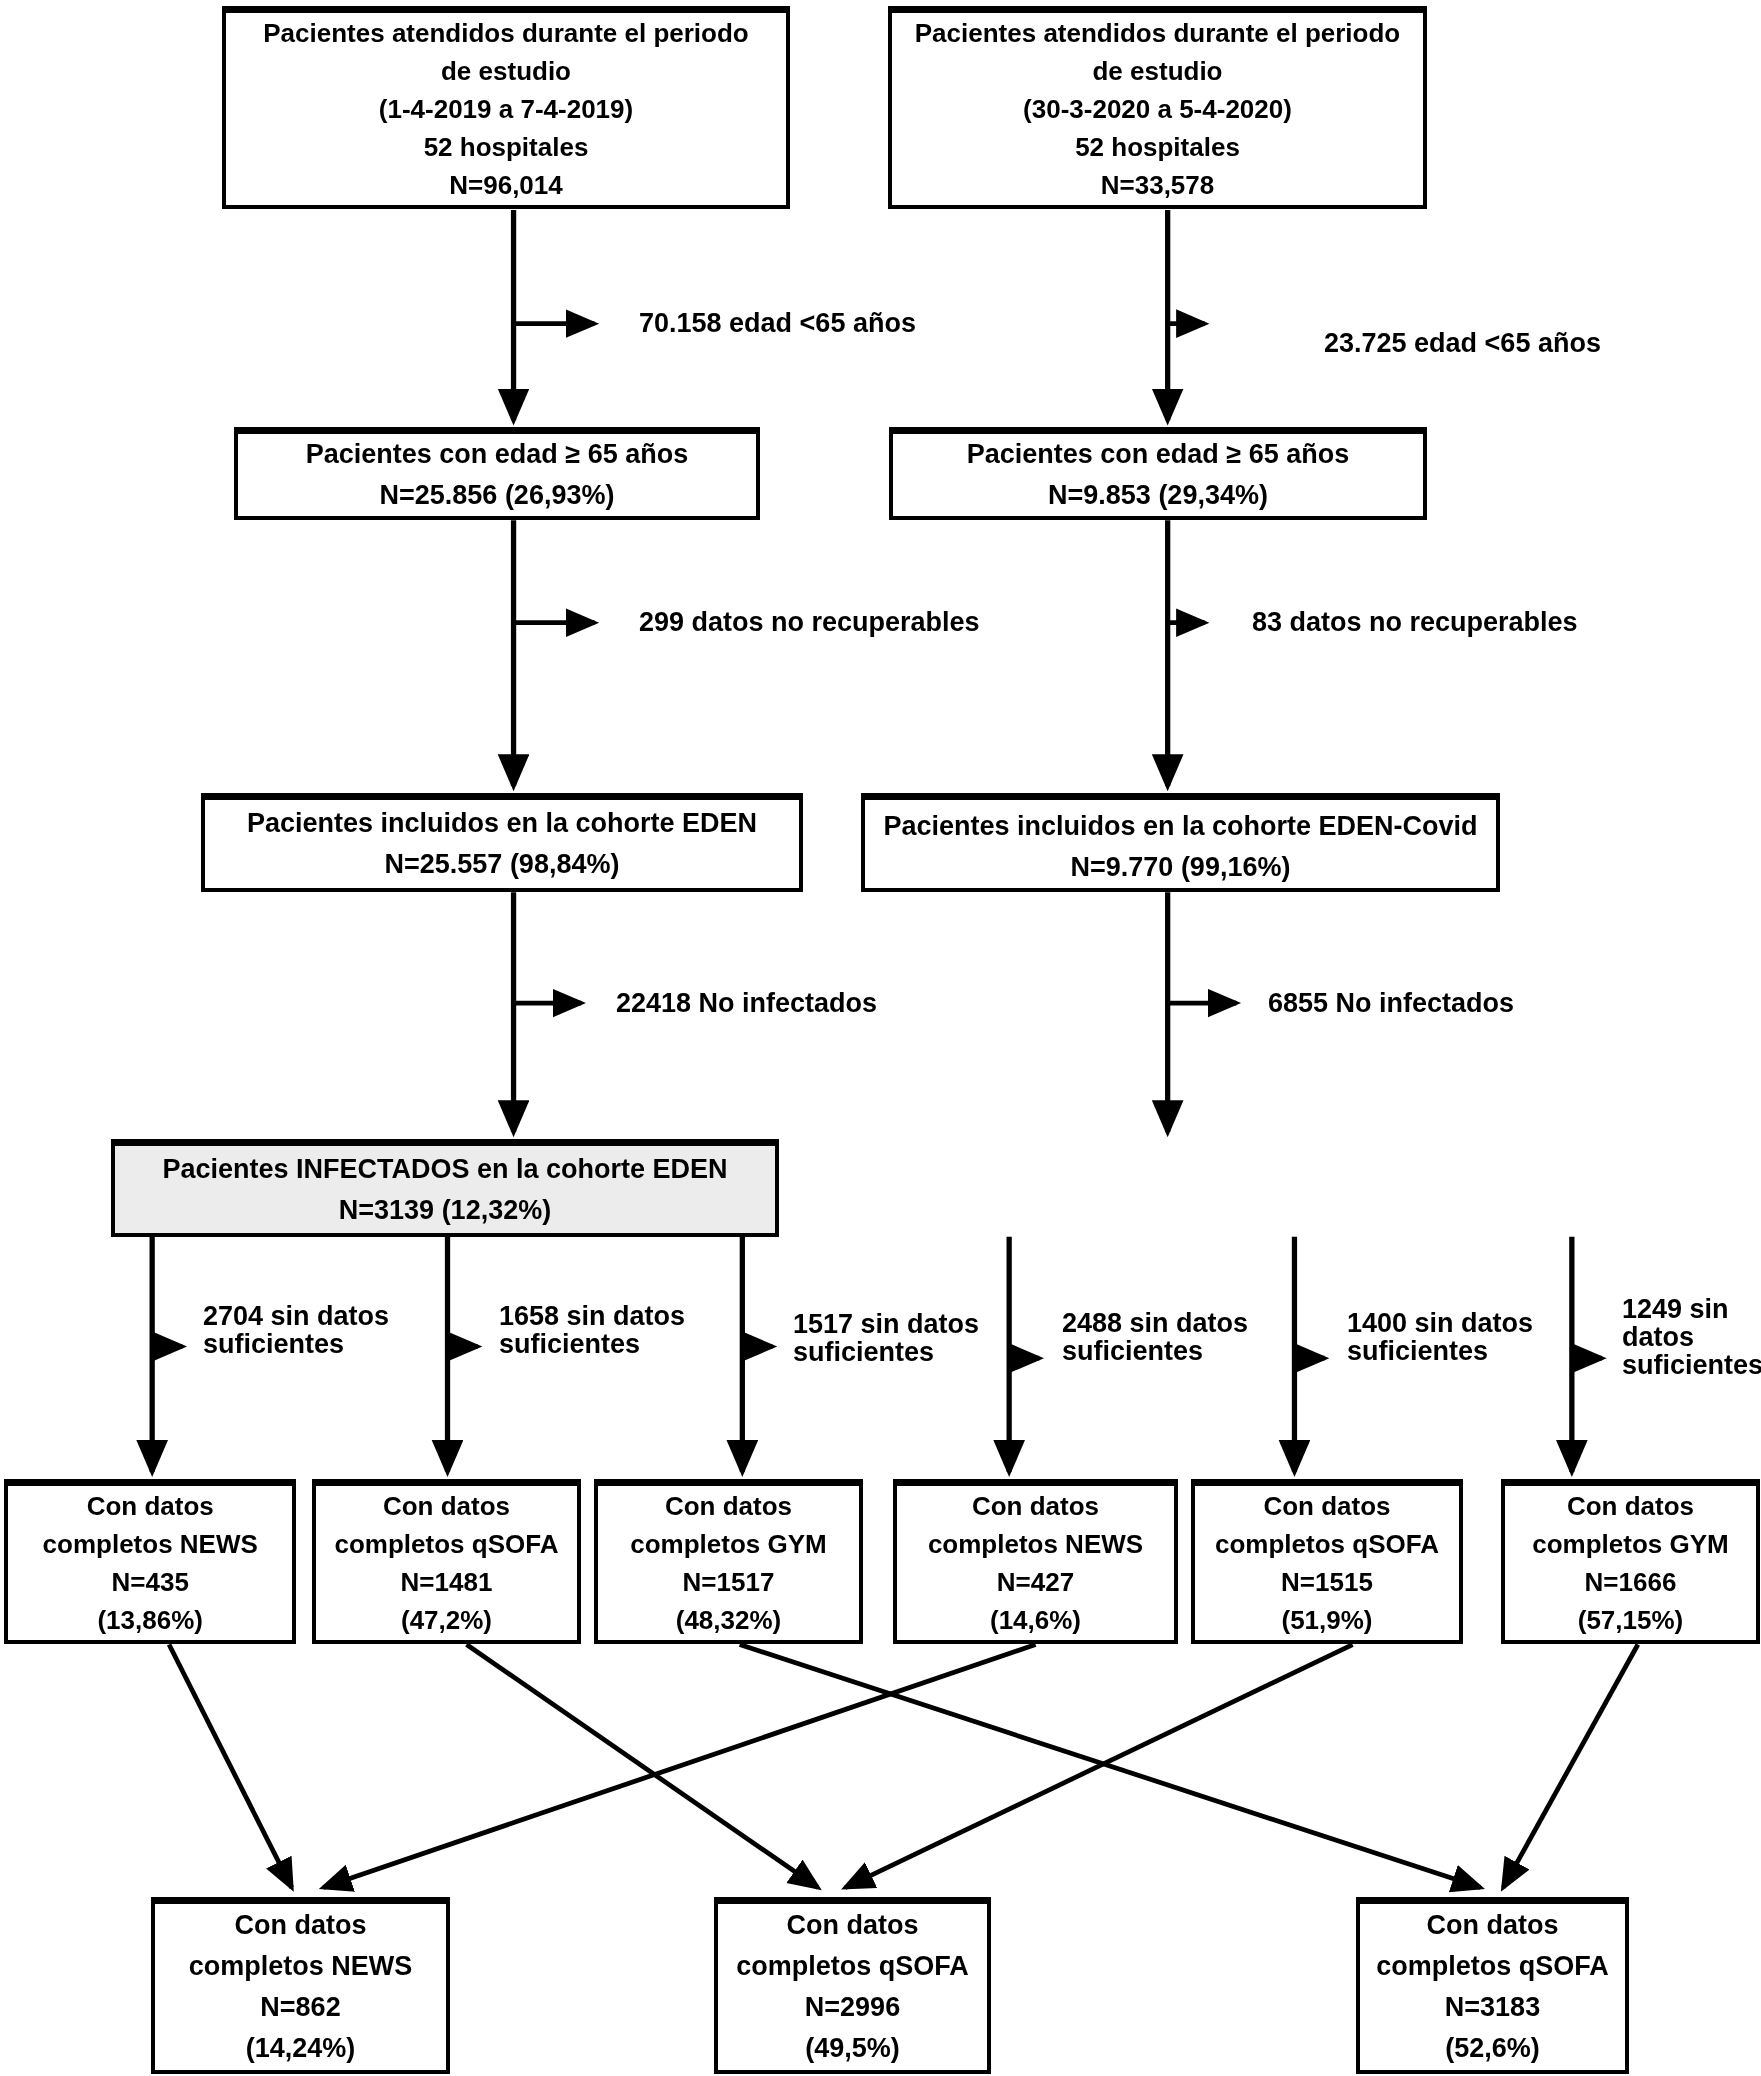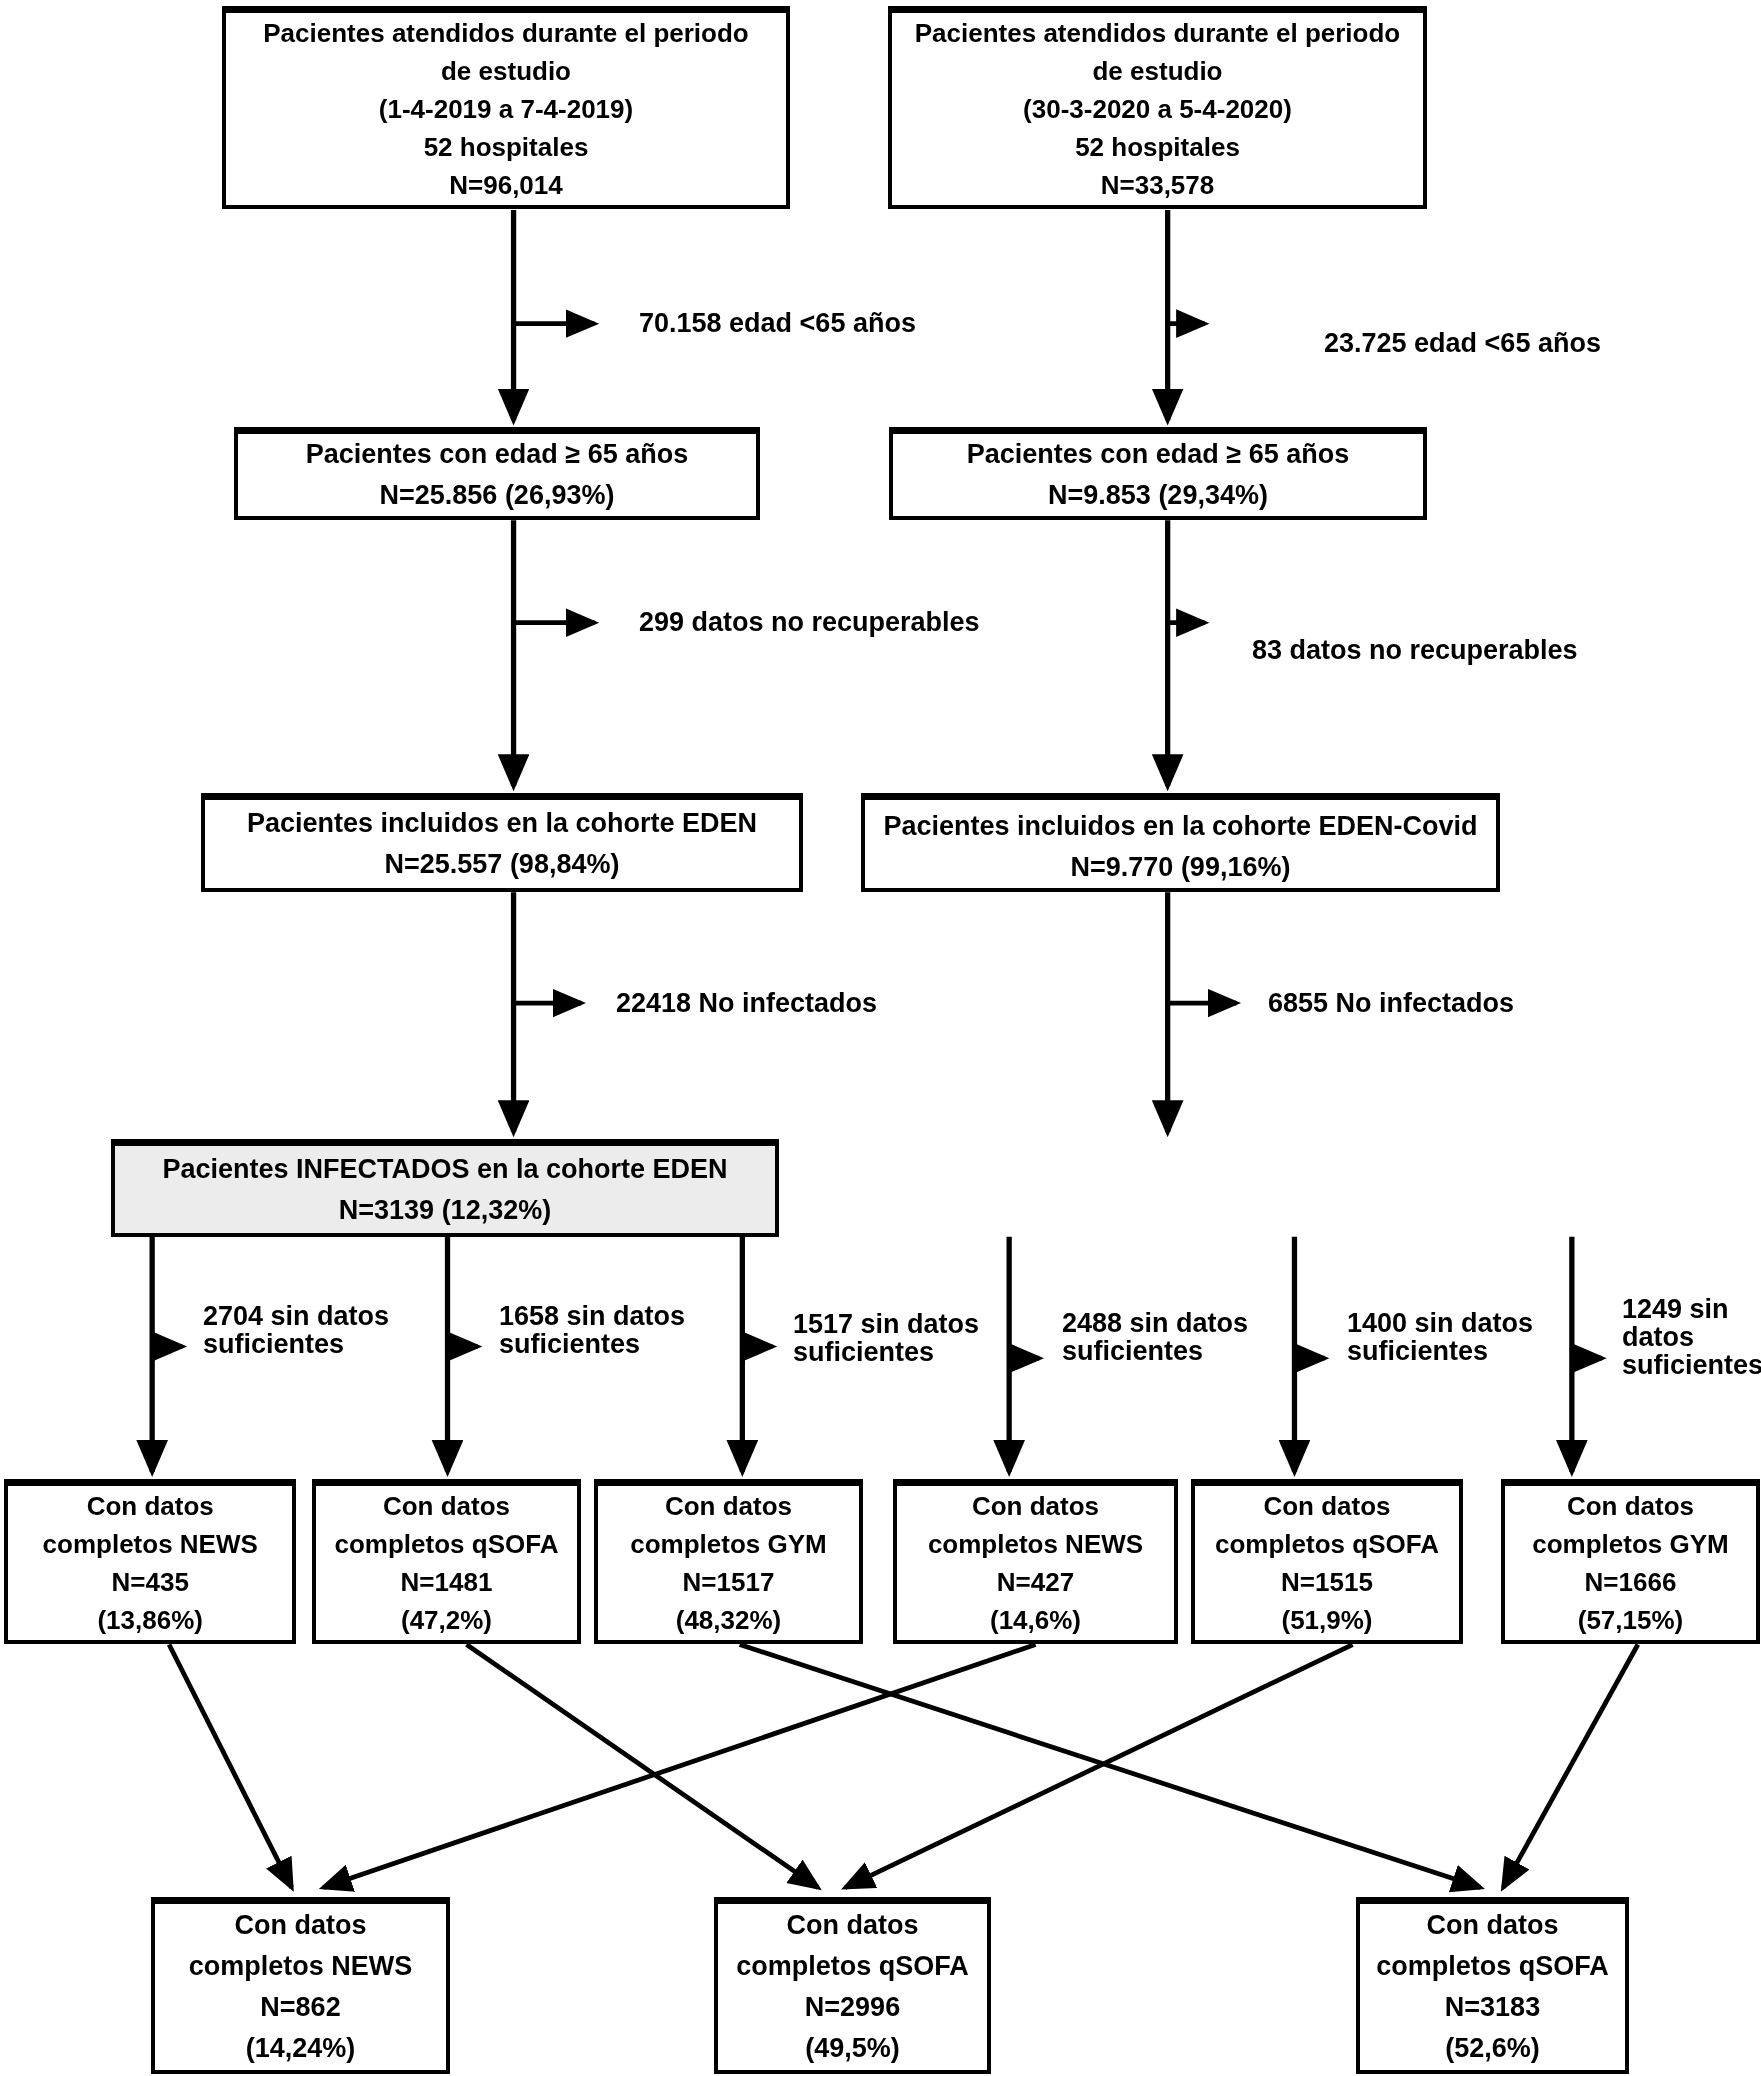--- a/index.html
+++ b/index.html
@@ -116,21 +116,21 @@
   <div class="box" style="left:234px; top:427px; width:526px; height:93px;">
     <div class="box-label">Pacientes con edad ≥ 65 años
 N=25.856 (26,93%)</div>
   </div>
   <div class="box" style="left:889px; top:427px; width:538px; height:93px;">
     <div class="box-label">Pacientes con edad ≥ 65 años
 N=9.853 (29,34%)</div>
   </div>
 
   <div class="side-label" style="left:639px; top:622px;">299 datos no recuperables</div>
-  <div class="side-label" style="left:1252px; top:622px;margin-top:28px;">83 datos no recuperables</div>
+  <div class="side-label" style="left:1252px; top:622px;">83 datos no recuperables</div>
 
   <div class="box" style="left:201px; top:793px; width:602px; height:99px;">
     <div class="box-label">Pacientes incluidos en la cohorte EDEN
 N=25.557 (98,84%)</div>
   </div>
   <div class="box" style="left:861px; top:793px; width:639px; height:99px;align-items:flex-end;">
     <div class="box-label">Pacientes incluidos en la cohorte EDEN-Covid
 N=9.770 (99,16%)</div>
   </div>
 

